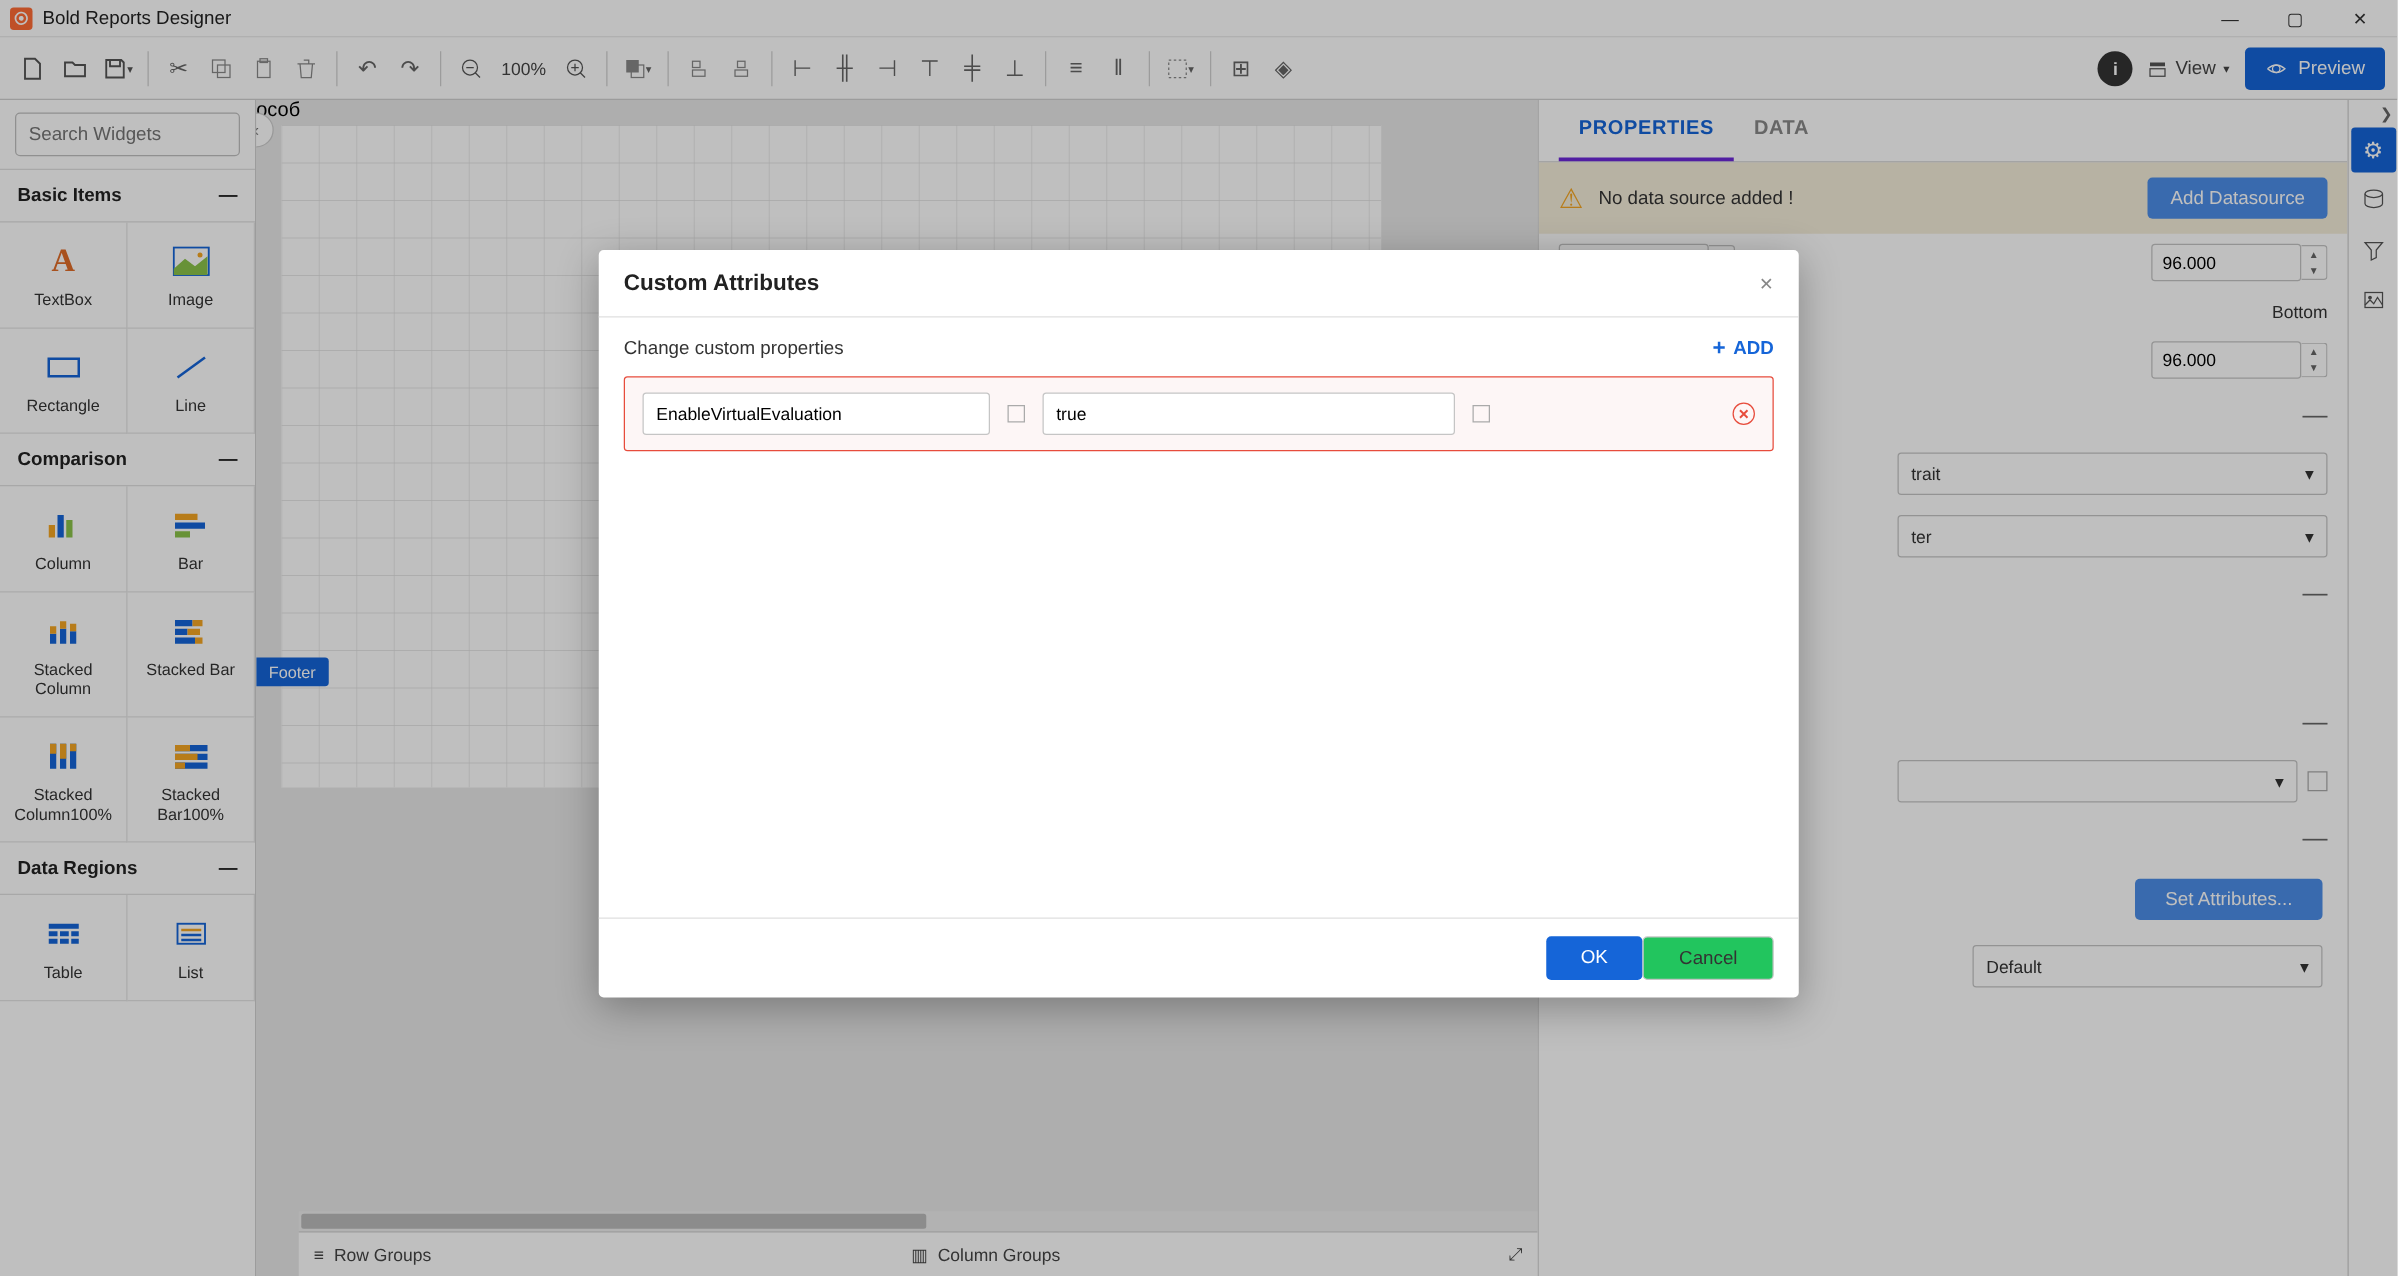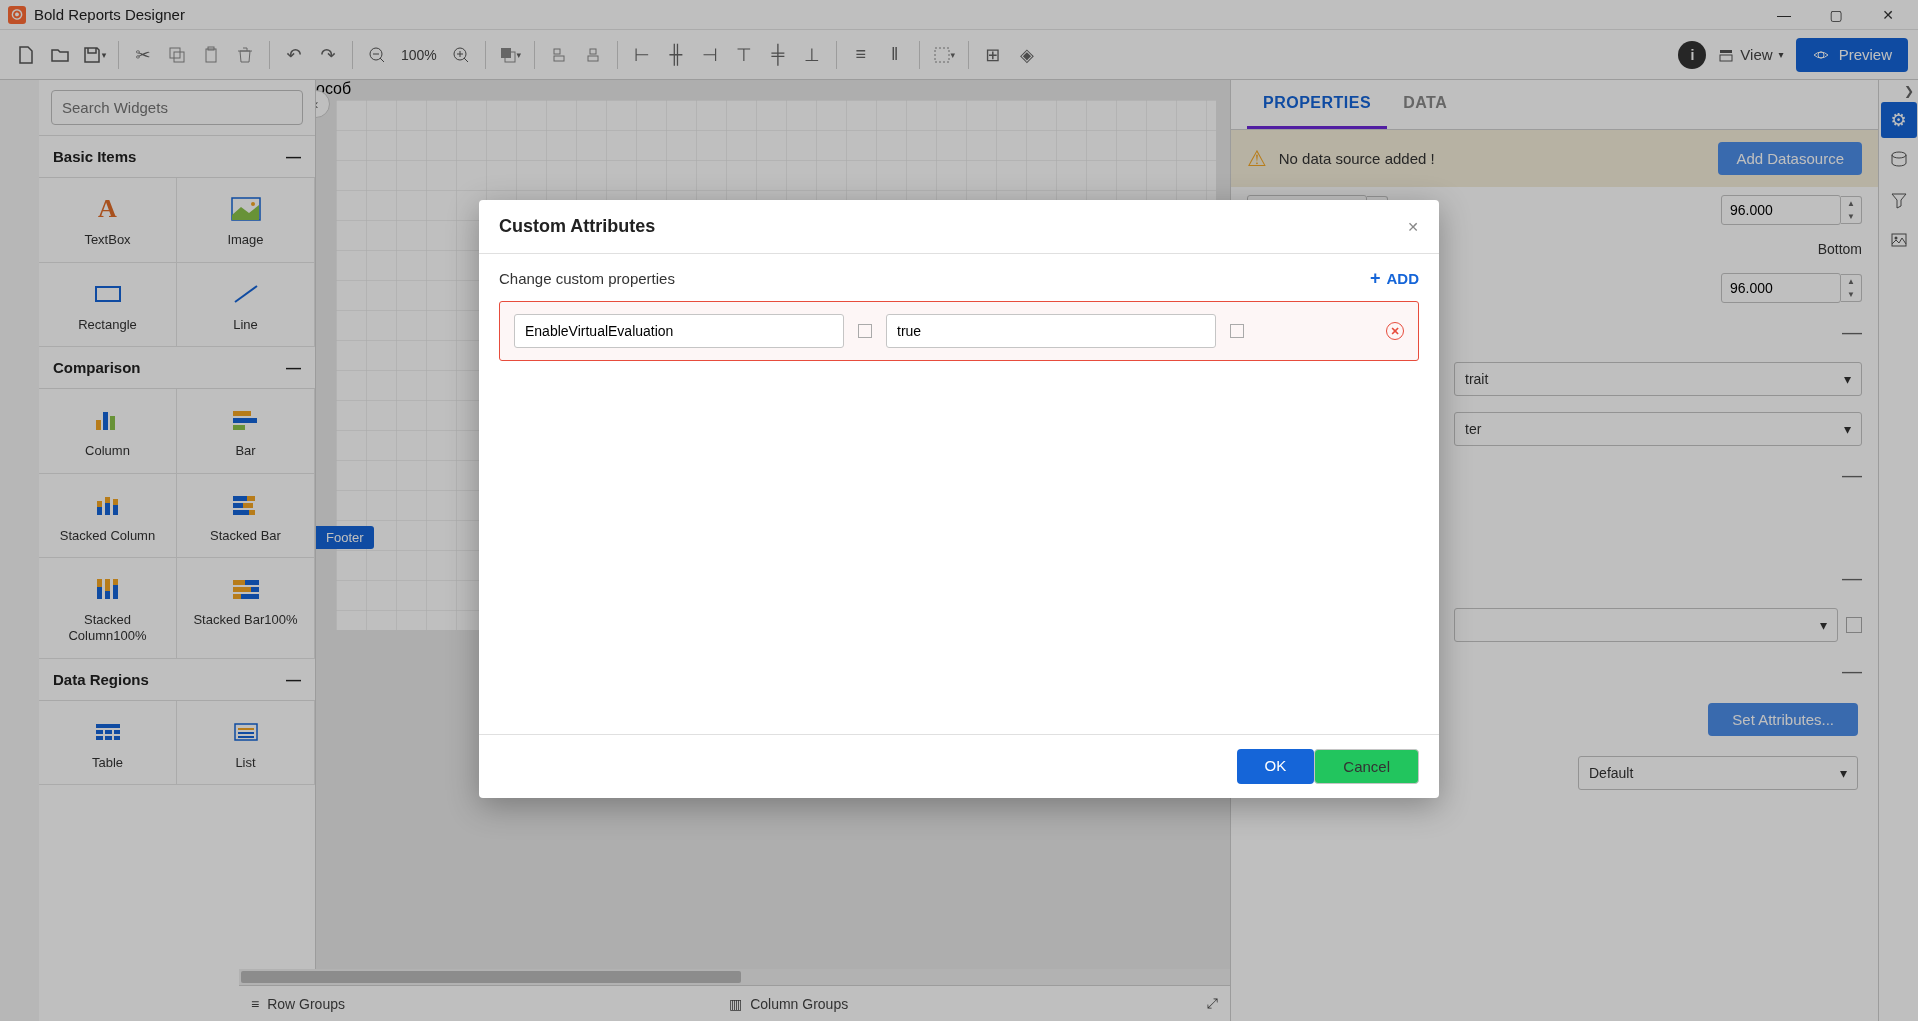--- a/index.html
+++ b/index.html
@@ -19,21 +19,21 @@
 .toolbar .zoom { font-size: 14px; color: #444; padding: 0 6px; }
 .toolbar .spacer { flex: 1; }
 .toolbar .info-btn { width: 28px; height: 28px; border-radius: 50%; background: #333; color: #fff; display: flex; align-items: center; justify-content: center; font-size: 14px; font-weight: bold; }
 .toolbar .view-btn { display: flex; align-items: center; gap: 6px; padding: 0 10px; color: #444; font-size: 15px; cursor: pointer; }
 .toolbar .preview-btn { background: #1565d8; color: #fff; padding: 8px 16px; border-radius: 4px; display: flex; align-items: center; gap: 9px; font-size: 15px; cursor: pointer; }
 
 
 .main { display: flex; height: calc(100% - 80px); position: relative; }
 
 
-.sidebar { width: 277px; background: #fff; border-right: 1px solid #d0d0d0; display: flex; flex-direction: column; margin-left: 39px; }
+.sidebar { width: 205px; background: #fff; border-right: 1px solid #d0d0d0; display: flex; flex-direction: column; }
 .search-box { padding: 10px 12px; border-bottom: 1px solid #e0e0e0; }
 .search-input { width: 100%; padding: 8px 32px 8px 10px; border: 1px solid #c0c0c0; border-radius: 4px; font-size: 15px; color: #555; background: #fff; }
 .category-header { padding: 12px 14px; font-weight: 600; font-size: 15px; color: #222; display: flex; justify-content: space-between; align-items: center; border-bottom: 1px solid #e0e0e0; }
 .widget-grid { display: grid; grid-template-columns: 1fr 1fr; }
 .widget-item { padding: 14px 8px; text-align: center; border-right: 1px solid #e5e5e5; border-bottom: 1px solid #e5e5e5; cursor: pointer; }
 .widget-item .icon { height: 34px; display: flex; align-items: center; justify-content: center; font-size: 26px; margin-bottom: 6px; }
 .widget-item .label { font-size: 13px; color: #333; line-height: 1.2; }
 
 
 .canvas-area { flex: 1; background: #e8e8e8; position: relative; overflow: hidden; }
@@ -64,21 +64,21 @@
 .prop-row .num-input-wrap { display: flex; align-items: center; }
 .prop-row input[type=text] { width: 120px; padding: 6px 8px; border: 1px solid #c5c5c5; border-radius: 3px; font-size: 14px; }
 .spinner { display: flex; flex-direction: column; border: 1px solid #c5c5c5; border-left: none; border-radius: 0 3px 3px 0; }
 .spinner span { width: 20px; height: 13px; display: flex; align-items: center; justify-content: center; font-size: 8px; color: #666; cursor: pointer; }
 .prop-label { font-size: 14px; color: #333; width: 60px; }
 .section-header { padding: 10px 16px; display: flex; justify-content: flex-end; }
 .section-header .minus { color: #666; font-size: 20px; cursor: pointer; }
 .select-wrap { flex: 1; }
 .select-box { padding: 8px 10px; border: 1px solid #c5c5c5; border-radius: 3px; display: flex; justify-content: space-between; align-items: center; font-size: 14px; color: #333; cursor: pointer; }
 .prop-row.wide { padding: 8px 16px; }
-.prop-row.wide .select-wrap { margin-left: auto; width: 408px; flex: none; }
+.prop-row.wide .select-wrap { margin-left: auto; width: 344px; flex: none; }
 .prop-action-row { display: flex; align-items: center; justify-content: space-between; padding: 10px 20px 10px 16px; }
 .prop-action-row .label { font-size: 15px; color: #333; }
 .prop-action-row .action-btn { background: #4d8ee8; color: #fff; padding: 8px 24px; border-radius: 4px; font-size: 15px; cursor: pointer; }
 
 
 .right-rail { width: 40px; background: #fff; border-left: 1px solid #d0d0d0; display: flex; flex-direction: column; align-items: center; padding-top: 4px; gap: 4px; }
 .rail-item { width: 36px; height: 36px; display: flex; align-items: center; justify-content: center; color: #555; font-size: 18px; cursor: pointer; border-radius: 3px; }
 .rail-item.active { background: #1565d8; color: #fff; }
 
 
@@ -86,21 +86,21 @@
 .dialog { position: absolute; top: 200px; left: 50%; transform: translateX(-50%); width: 960px; background: #fff; border-radius: 4px; box-shadow: 0 8px 32px rgba(0,0,0,0.3); z-index: 101; }
 .dialog-header { padding: 16px 20px; border-bottom: 1px solid #e0e0e0; display: flex; justify-content: space-between; align-items: center; }
 .dialog-header .title { font-size: 18px; font-weight: 600; color: #222; }
 .dialog-header .close { color: #888; font-size: 14px; cursor: pointer; }
 .dialog-body { padding: 14px 20px; min-height: 480px; }
 .dialog-subheader { display: flex; justify-content: space-between; align-items: center; margin-bottom: 12px; }
 .dialog-subheader .subtitle { font-size: 15px; color: #333; }
 .dialog-subheader .add-btn { color: #1565d8; font-size: 15px; font-weight: 600; display: flex; align-items: center; gap: 6px; cursor: pointer; }
 .attr-row { border: 1px solid #e74c3c; border-radius: 3px; padding: 12px 14px; display: flex; align-items: center; gap: 14px; background: #fdf6f6; }
 .attr-row input[type=text] { padding: 8px 10px; border: 1px solid #c5c5c5; border-radius: 3px; font-size: 14px; background: #fff; }
-.attr-row .name-input { width: 330px; }
+.attr-row .name-input { width: 278px; }
 .attr-row .value-input { width: 330px; }
 .attr-row .chk { width: 14px; height: 14px; border: 1px solid #aaa; }
 .attr-row .remove { margin-left: auto; color: #e74c3c; font-size: 14px; cursor: pointer; width: 18px; height: 18px; border: 1px solid #e74c3c; border-radius: 50%; display: flex; align-items: center; justify-content: center; font-size: 11px; font-weight: bold; }
 .dialog-footer { padding: 14px 20px; border-top: 1px solid #e0e0e0; display: flex; justify-content: flex-end; }
 .dialog-footer .btn { padding: 8px 28px; border-radius: 4px; font-size: 15px; cursor: pointer; }
 .dialog-footer .btn-ok { background: #1565d8; color: #fff; }
 .dialog-footer .btn-cancel { background: #22c55e; border: 1px solid #c5c5c5; color: #333; }
 
 svg { display: block; }
 </style>

